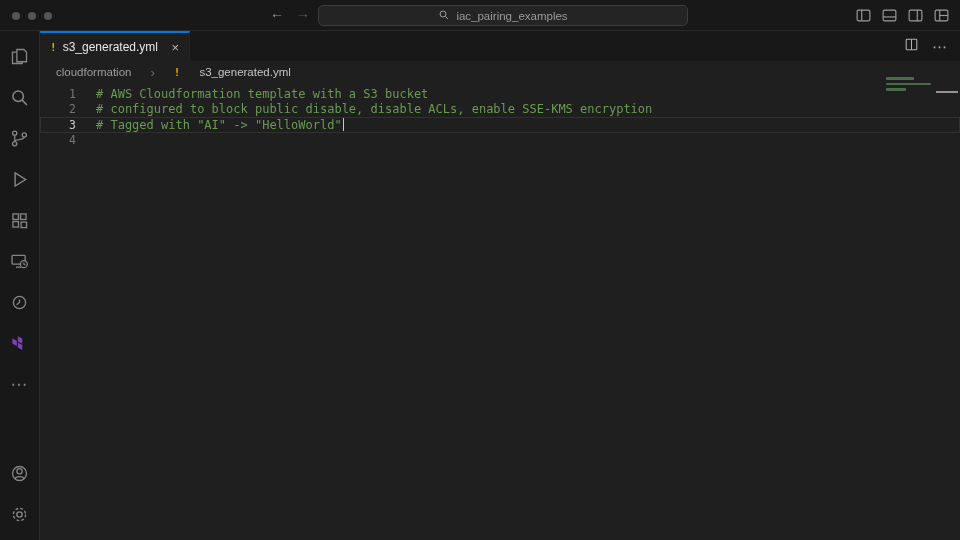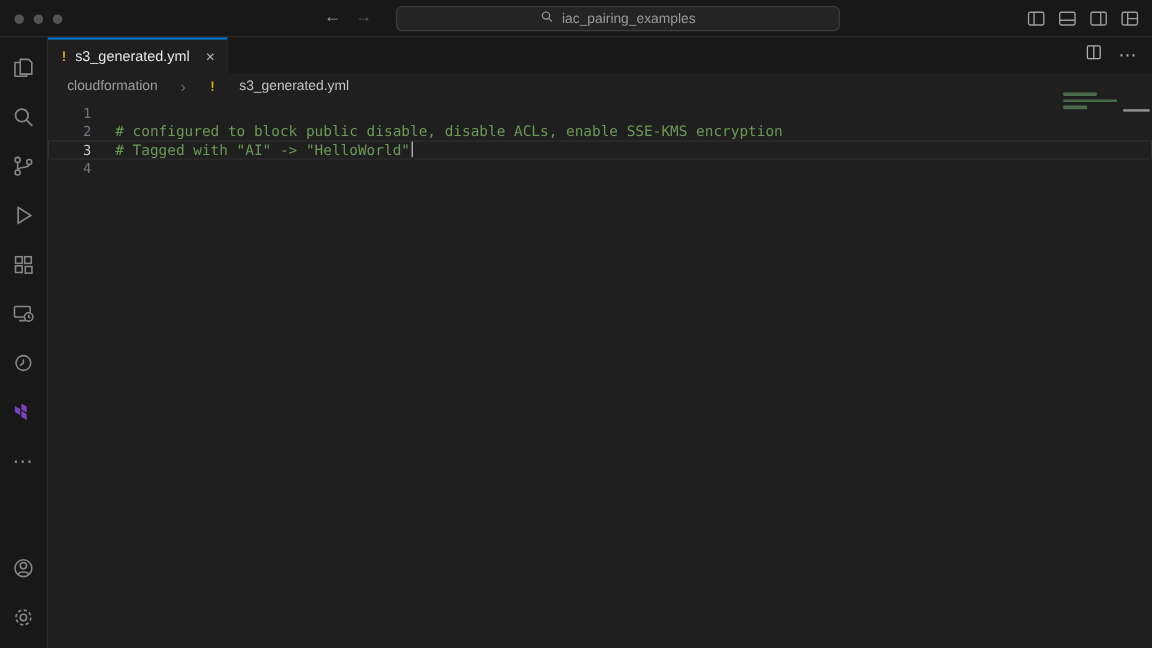--- a/index.html
+++ b/index.html
@@ -12,21 +12,21 @@
               border-bottom:1px solid #2a2a2a; }
   .traffic { position:absolute; left:12px; top:12px; display:flex; gap:8px; }
   .dot { width:8px; height:8px; border-radius:50%; background:#545454; }
   .nav { position:absolute; left:270px; top:5px; display:flex; gap:12px;
          font-size:14px; }
   .nav .back { color:#9d9d9d; }
   .nav .fwd  { color:#5a5a5a; }
   .cmd { position:absolute; left:318px; top:5px; width:370px; height:21px;
          background:#242424; border:1px solid #3c3c3c; border-radius:5px;
          display:flex; align-items:center; justify-content:center; gap:6px;
-         color:#9b9b9b; font-size:11.5px;margin-left:12px; }
+         color:#9b9b9b; font-size:11.5px; }
   .tb-right { position:absolute; right:10px; top:7px; display:flex; gap:9px;
               align-items:center; }
   .tb-right svg { display:block; }
 
   
   .main { flex:1; display:flex; min-height:0; }
 
   .activitybar { width:40px; flex:none; background:#181818;
                  border-right:1px solid #2a2a2a; display:flex;
                  flex-direction:column; align-items:center; padding-top:5px; }
@@ -225,20 +225,21 @@
       <div class="breadcrumb">
         <span>cloudformation</span>
         <span class="sep">›</span>
         <span class="badge">!</span>
         <span class="file">s3_generated.yml</span>
       </div>
 
       <div class="code-area">
         <div class="line">
           <span class="ln">1</span>
+          <span class="ct"># AWS Cloudformation template with a S3 bucket</span>
         </div>
         <div class="line">
           <span class="ln">2</span>
           <span class="ct"># configured to block public disable, disable ACLs, enable SSE-KMS encryption</span>
         </div>
         <div class="line active">
           <span class="ln">3</span>
           <span class="ct"># Tagged with "AI" -&gt; "HelloWorld"</span>
           <span class="cursor"></span>
         </div>

